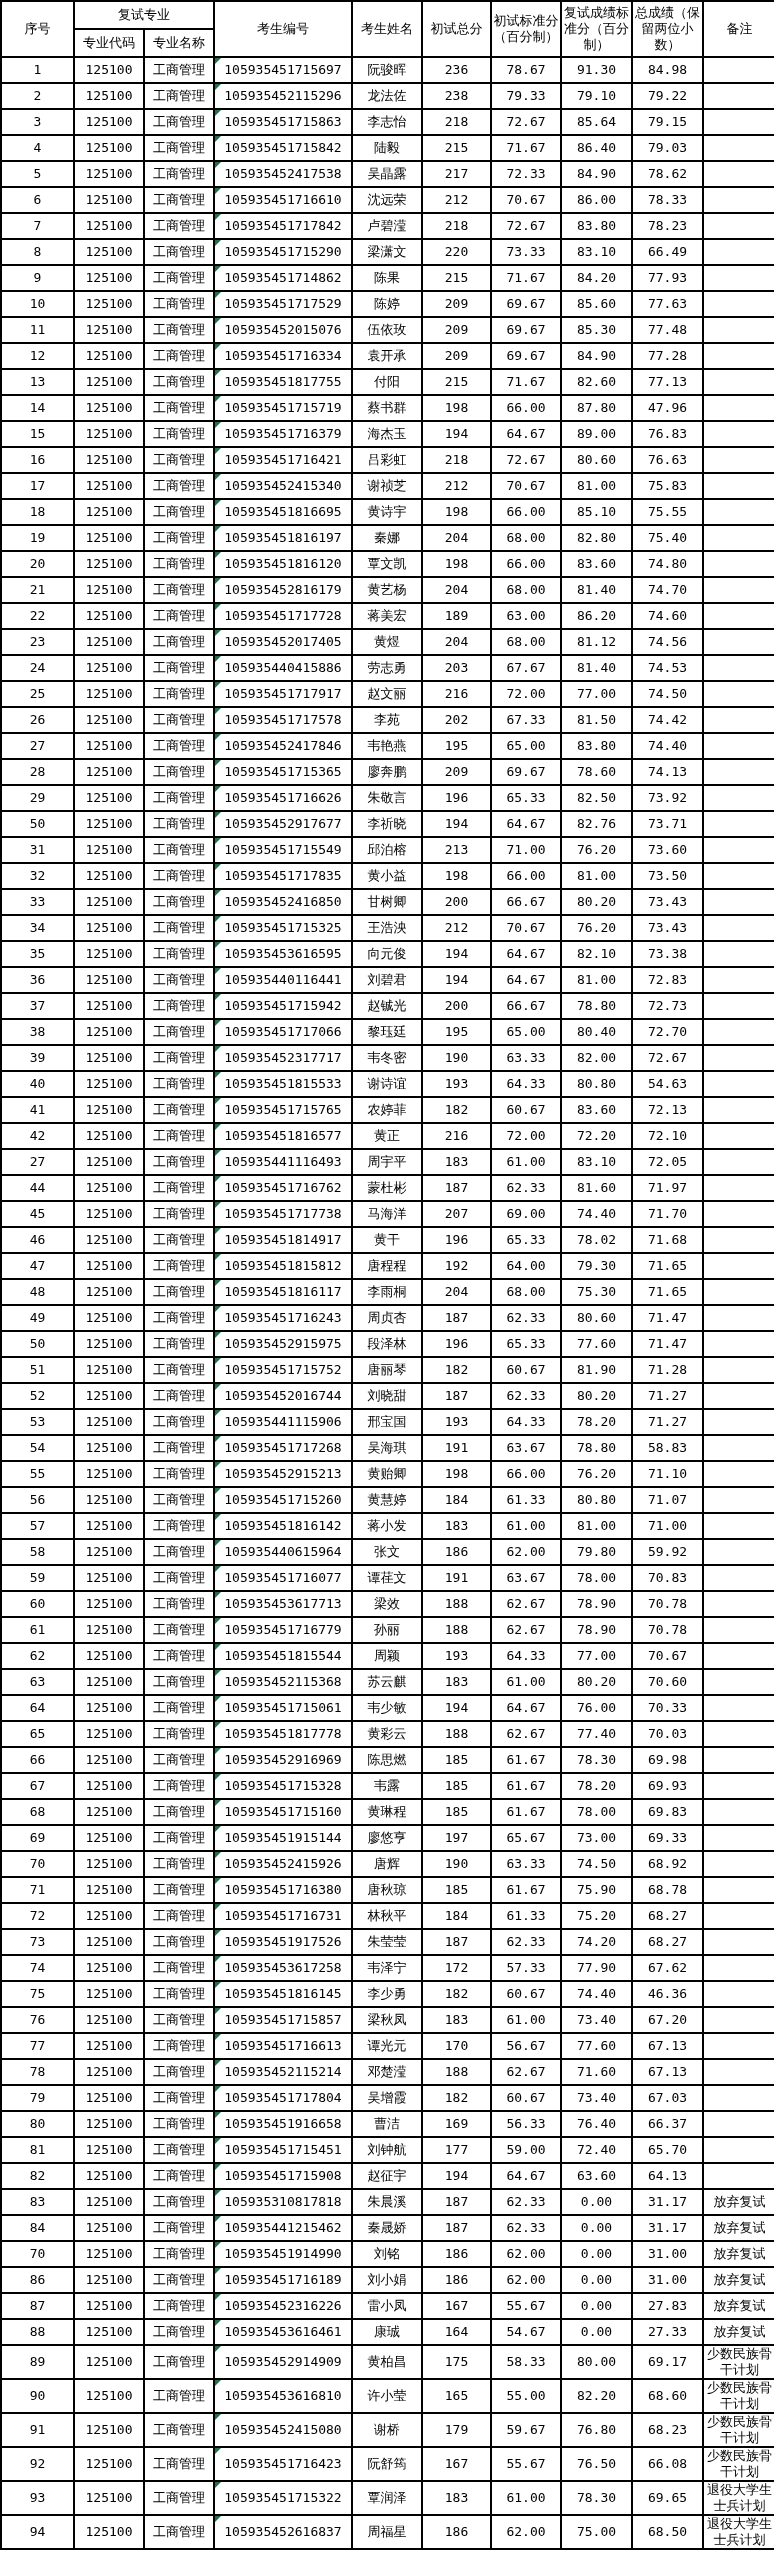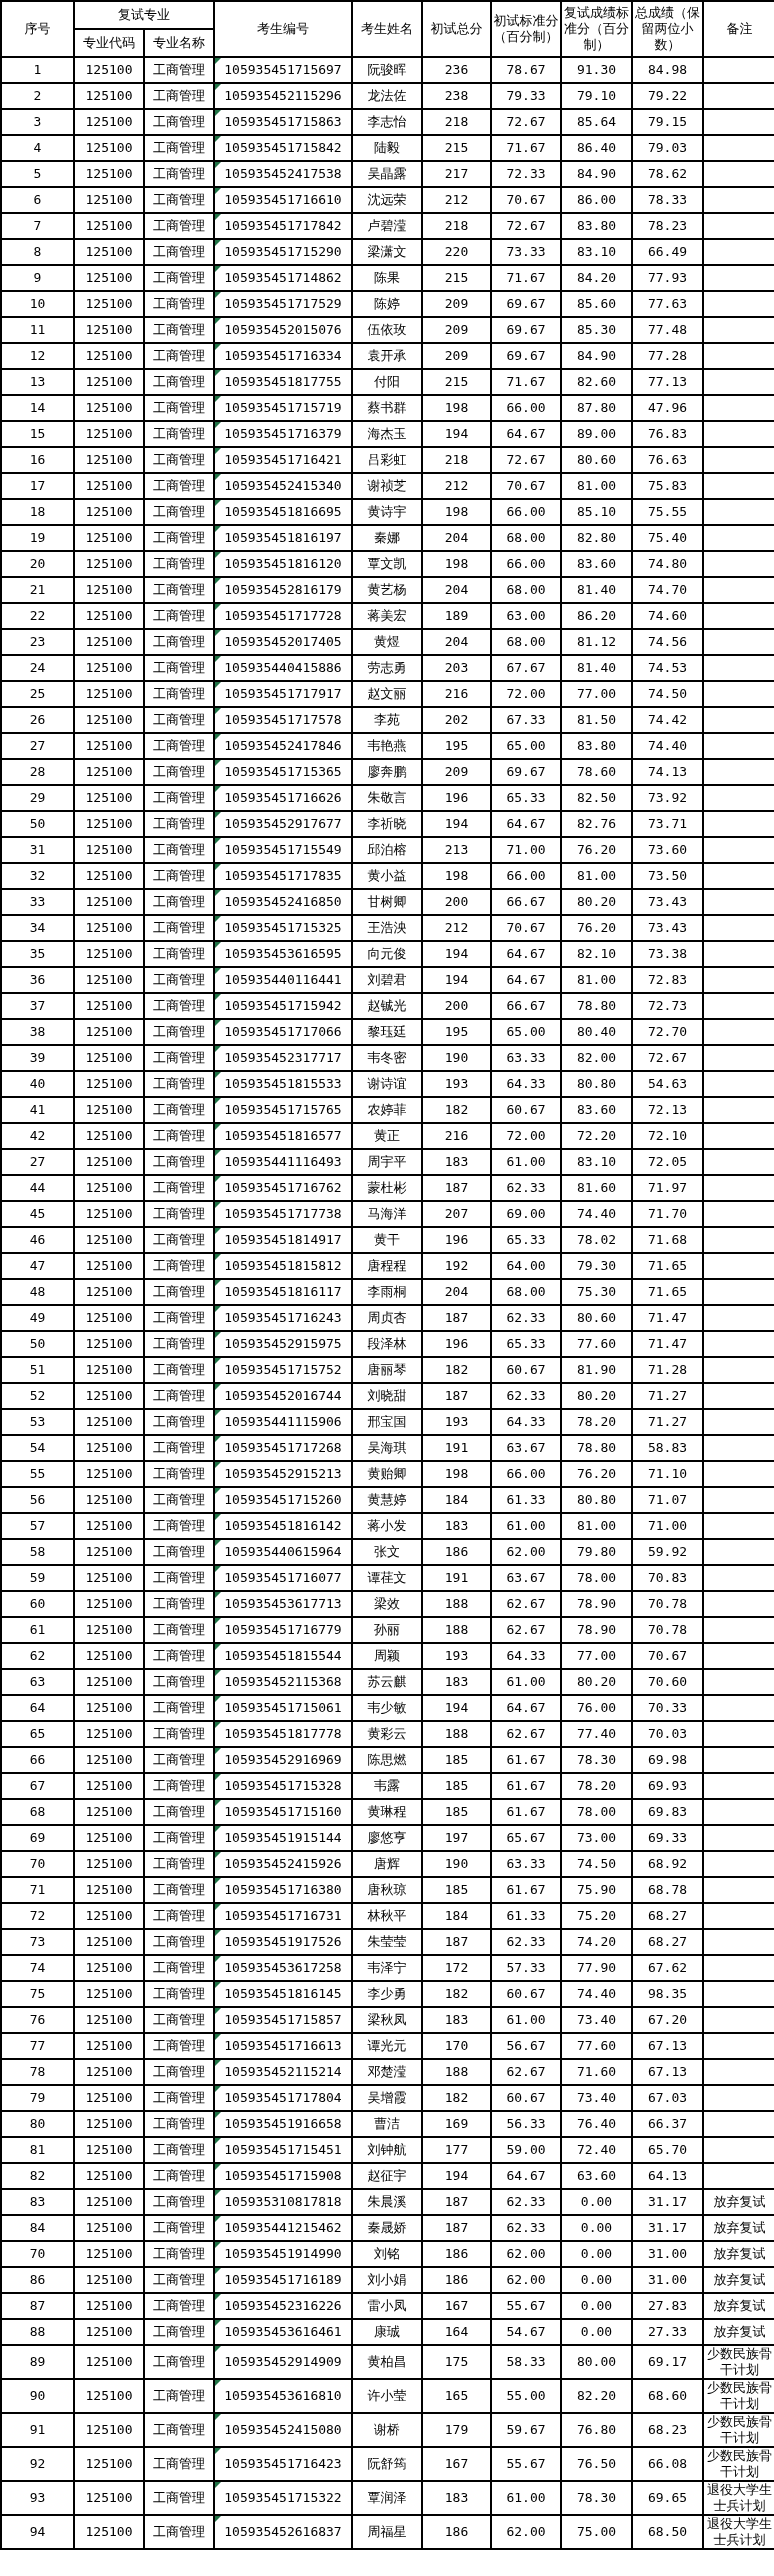--- a/index.html
+++ b/index.html
@@ -993,21 +993,21 @@
         </tr>
         <tr>
           <td class="num">75</td>
           <td class="num">125100</td>
           <td class="major-name">工商管理</td>
           <td class="cand-no"><span class="tri"></span>105935451816145</td>
           <td class="name-cell">李少勇</td>
           <td class="num">182</td>
           <td class="num">60.67</td>
           <td class="num">74.40</td>
-          <td class="num">98.35</td>
+          <td class="num">46.36</td>
           <td class="remark-cell"></td>
         </tr>
         <tr>
           <td class="num">76</td>
           <td class="num">125100</td>
           <td class="major-name">工商管理</td>
           <td class="cand-no"><span class="tri"></span>105935451715857</td>
           <td class="name-cell">梁秋凤</td>
           <td class="num">183</td>
           <td class="num">61.00</td>

